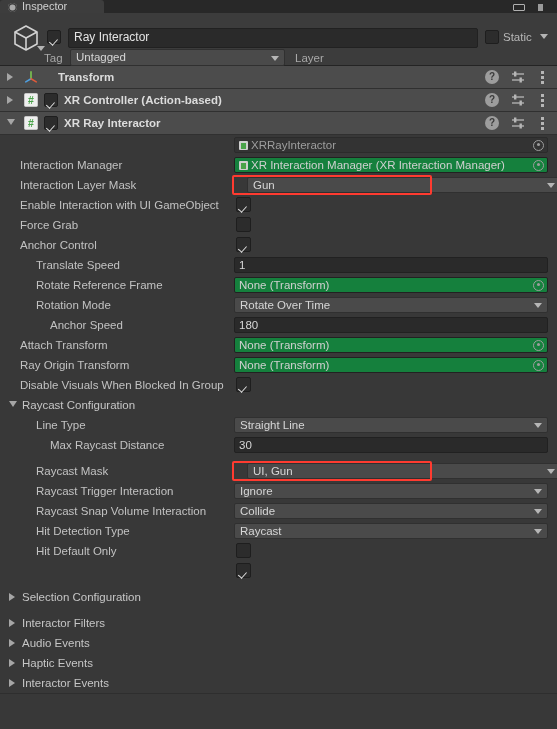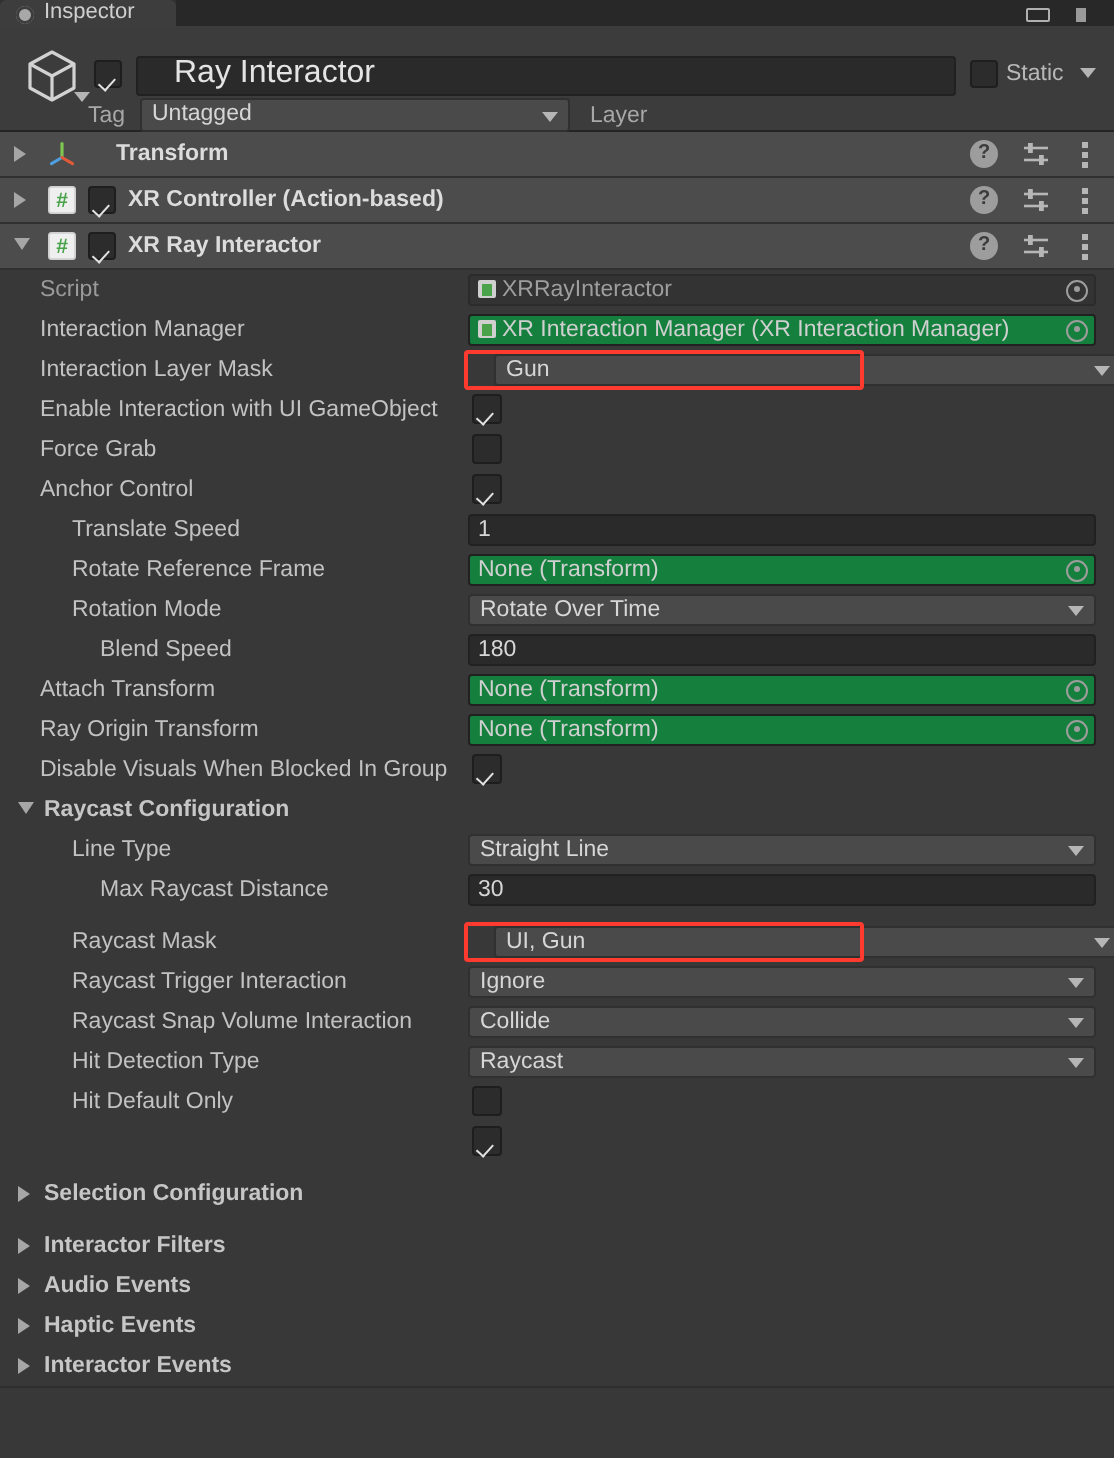--- a/index.html
+++ b/index.html
@@ -20,21 +20,21 @@
   
   .tabstrip {
     position: relative;
     height: 13px;
     background: #303030;
     overflow: hidden;
   }
   .tab-active {
     position: absolute;
     left: 0; top: 0;
-    width: 88px; height: 13px;
+    width: 104px; height: 13px;
     background: #3d3d3d;
     border-top-left-radius: 3px;
     border-top-right-radius: 3px;
   }
   .tab-icon {
     position: absolute;
     left: 8px; top: 3px;
     width: 9px; height: 9px;
     border-radius: 50%;
     background: #a8a8a8;
@@ -96,22 +96,22 @@
   }
   .go-name {
     position: absolute;
     left: 68px; top: 15px;
     width: 410px; height: 20px;
     background: #2a2a2a;
     border: 1px solid #212121;
     border-radius: 2px;
     box-sizing: border-box;
     color: #e4e4e4;
-    font-size: 16px;
-    padding: 0 18px;
+    font-size: 12px;
+    padding: 0 5px;
     line-height: 16px;
     white-space: nowrap;
     overflow: hidden;
   }
   .go-static-box {
     position: absolute;
     left: 485px; top: 17px;
     width: 14px; height: 14px;
   }
   .go-static-label {
@@ -423,21 +423,20 @@
     border: solid #e2e2e2;
     border-width: 0 1.8px 1.8px 0;
     transform: rotate(42deg);
     transform-origin: center;
   }
 
   
   .grow {
     position: relative;
     height: 20px;
-    font-weight: bold;
   }
   .grow .gfold {
     position: absolute;
     left: 9px; top: 6px;
   }
   .grow .gtitle {
     position: absolute;
     left: 22px; top: 2px;
     font-size: 11.5px;
     color: #c6c6c6;
@@ -573,21 +572,20 @@
     <span class="ico-kebab">
         <i></i>
         <i></i>
         <i></i>
       </span>
   </div>
 </div>
 
 <div class="comp-body" id="property-list">
     <div class="prow">
-      <span class="plabel i0 dim">Script</span>
       <div class="objfield readonly"><span class="obj-badge"></span><span>XRRayInteractor</span><span class="obj-target"></span></div>
     </div>
     <div class="prow">
       <span class="plabel i0">Interaction Manager</span>
       <div class="objfield"><span class="obj-badge"></span><span>XR Interaction Manager (XR Interaction Manager)</span><span class="obj-target"></span></div>
     </div>
     <div class="prow">
       <span class="plabel i0">Interaction Layer Mask</span>
       <div class="maskfield"><span>Gun</span><span class="pcaret"></span></div>
       <div class="redbox"></div>
@@ -616,21 +614,21 @@
     </div>
     <div class="prow">
       <span class="plabel i1">Rotate Reference Frame</span>
       <div class="objfield"><span>None (Transform)</span><span class="obj-target"></span></div>
     </div>
     <div class="prow">
       <span class="plabel i1">Rotation Mode</span>
       <div class="dropfield popup"><span>Rotate Over Time</span><span class="pcaret"></span></div>
     </div>
     <div class="prow">
-      <span class="plabel i2">Blend Speed</span>
+      <span class="plabel i2">Anchor Speed</span>
       <div class="textfield"><span>180</span></div>
     </div>
     <div class="prow">
       <span class="plabel i0">Attach Transform</span>
       <div class="objfield"><span>None (Transform)</span><span class="obj-target"></span></div>
     </div>
     <div class="prow">
       <span class="plabel i0">Ray Origin Transform</span>
       <div class="objfield"><span>None (Transform)</span><span class="obj-target"></span></div>
     </div>

